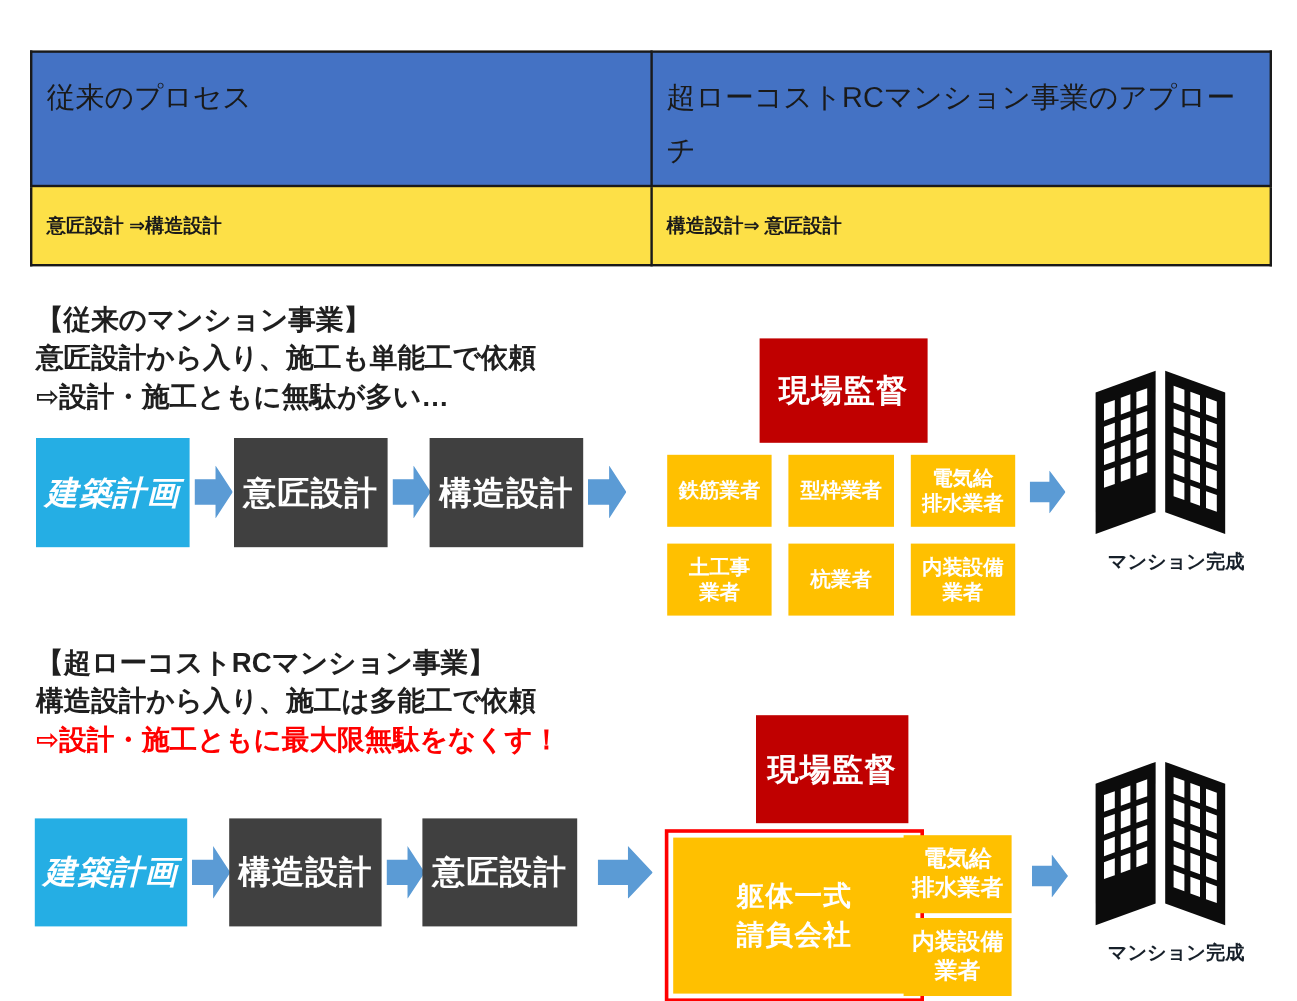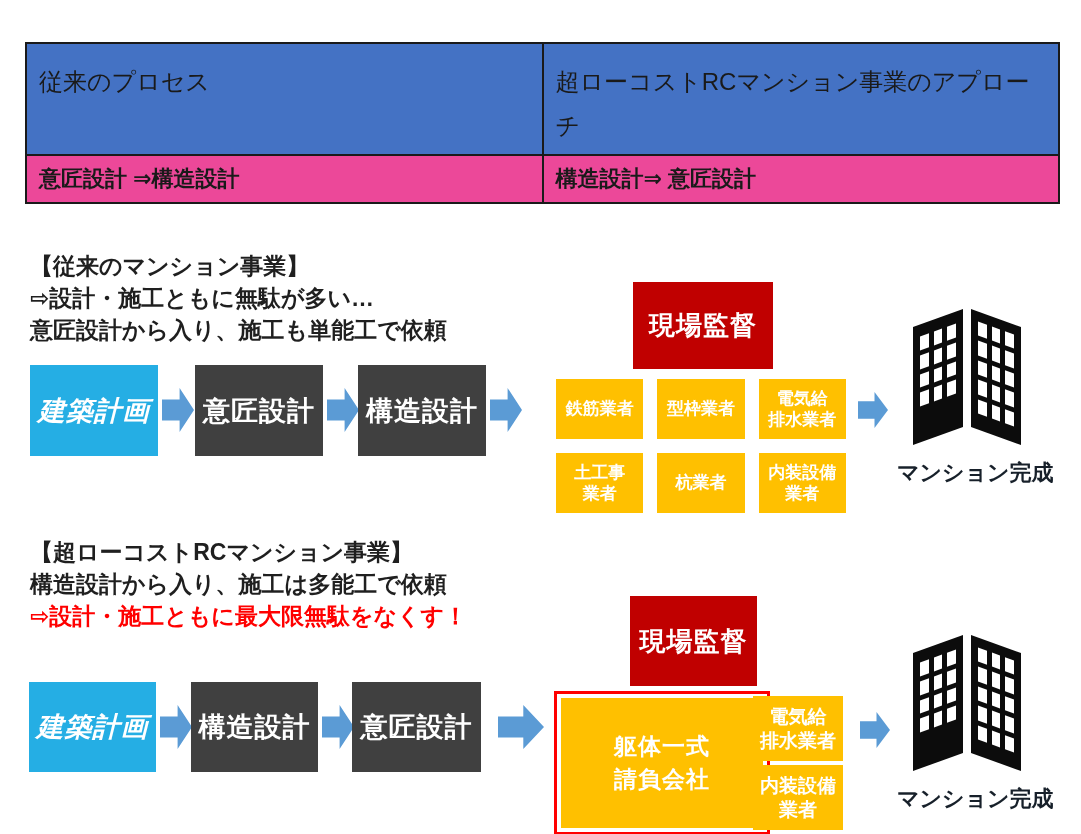--- a/index.html
+++ b/index.html
@@ -7,22 +7,22 @@
   .canvas { position:relative; width:1081px; height:834px; background:#fff; overflow:hidden;margin-top:24px; }
 
   
   .cmp-table { position:absolute; left:25px; top:18px; width:1035px; border-collapse:collapse; table-layout:fixed; }
   .cmp-table th, .cmp-table td { border:2px solid #1a1a1a; width:50%; box-sizing:border-box; }
   .cmp-table th {
     background:#4472C4; color:#1a1a1a; font-weight:400; font-size:24px;
     text-align:left; vertical-align:top; padding:16px 12px 0 12px; line-height:44px; height:112px;
   }
   .cmp-table td {
-    background:#ec4899; color:#1a1a1a; font-weight:700; font-size:22px;
-    text-align:left; vertical-align:middle; padding:0 12px; height:48px;
+    background:#fde047; color:#1a1a1a; font-weight:700; font-size:16px;
+    text-align:left; vertical-align:middle; padding:0 12px; height:66px;
   }
 
   
   .headline { position:absolute; left:30px; font-size:23px; font-weight:700; color:#1f1f1f; }
   .headline div { line-height:32px; white-space:nowrap; }
   .headline .alert { color:#FF0000; }
 
   
   .fbox {
     position:absolute; display:flex; align-items:center; justify-content:center;
@@ -57,21 +57,21 @@
   
   .bldg-wrap { position:absolute; width:140px; text-align:center; }
   .bldg { position:relative; width:112px; height:150px; margin:0 auto; }
   .bface { position:absolute; top:16px; width:50px; height:118px; background:#0c0c0c; }
   .bface.bleft  { left:2px;  transform:skewY(-20deg); }
   .bface.bright { left:60px; transform:skewY(20deg); }
   .wins { position:absolute; left:7px; right:7px; top:12px; height:70px;
     display:grid; grid-template-columns:repeat(3,1fr); grid-template-rows:repeat(4,1fr); gap:5px; }
   .wins.wins5 { top:10px; height:92px; grid-template-rows:repeat(5,1fr); }
   .wins div { background:#fff; }
-  .bldg-label { margin-top:6px; font-size:22px; font-weight:700; color:#17202a; white-space:nowrap;text-align:right; }
+  .bldg-label { margin-top:6px; font-size:16px; font-weight:700; color:#17202a; white-space:nowrap;text-align:right; }
 </style>
 </head>
 <body>
 
 <div class="canvas">
 
   <table class="cmp-table">
     <thead>
       <tr>
         <th>従来のプロセス</th>
@@ -81,22 +81,22 @@
     <tbody>
       <tr>
         <td>意匠設計 ⇒構造設計</td>
         <td>構造設計⇒ 意匠設計</td>
       </tr>
     </tbody>
   </table>
 
   <div class="headline" style="top:226px">
     <div>【従来のマンション事業】</div>
+    <div>意匠設計から入り、施工も単能工で依頼</div>
     <div>⇨設計・施工ともに無駄が多い…</div>
-    <div>意匠設計から入り、施工も単能工で依頼</div>
   </div>
 
   <div class="fbox cyan" style="left:30px;top:341px;width:128px;height:91px">建築計画</div>
   <div class="arrow" style="left:162px;top:364px;width:32px;height:44px"></div>
   <div class="fbox redbx" style="left:195px;top:341px;width:128px;height:91px">意匠設計</div>
   <div class="arrow" style="left:327px;top:364px;width:32px;height:44px"></div>
   <div class="fbox redbx" style="left:358px;top:341px;width:128px;height:91px">構造設計</div>
   <div class="arrow" style="left:490px;top:364px;width:32px;height:44px"></div>
 
   <div class="supervisor" style="left:633px;top:258px;width:140px;height:87px">現場監督</div>

